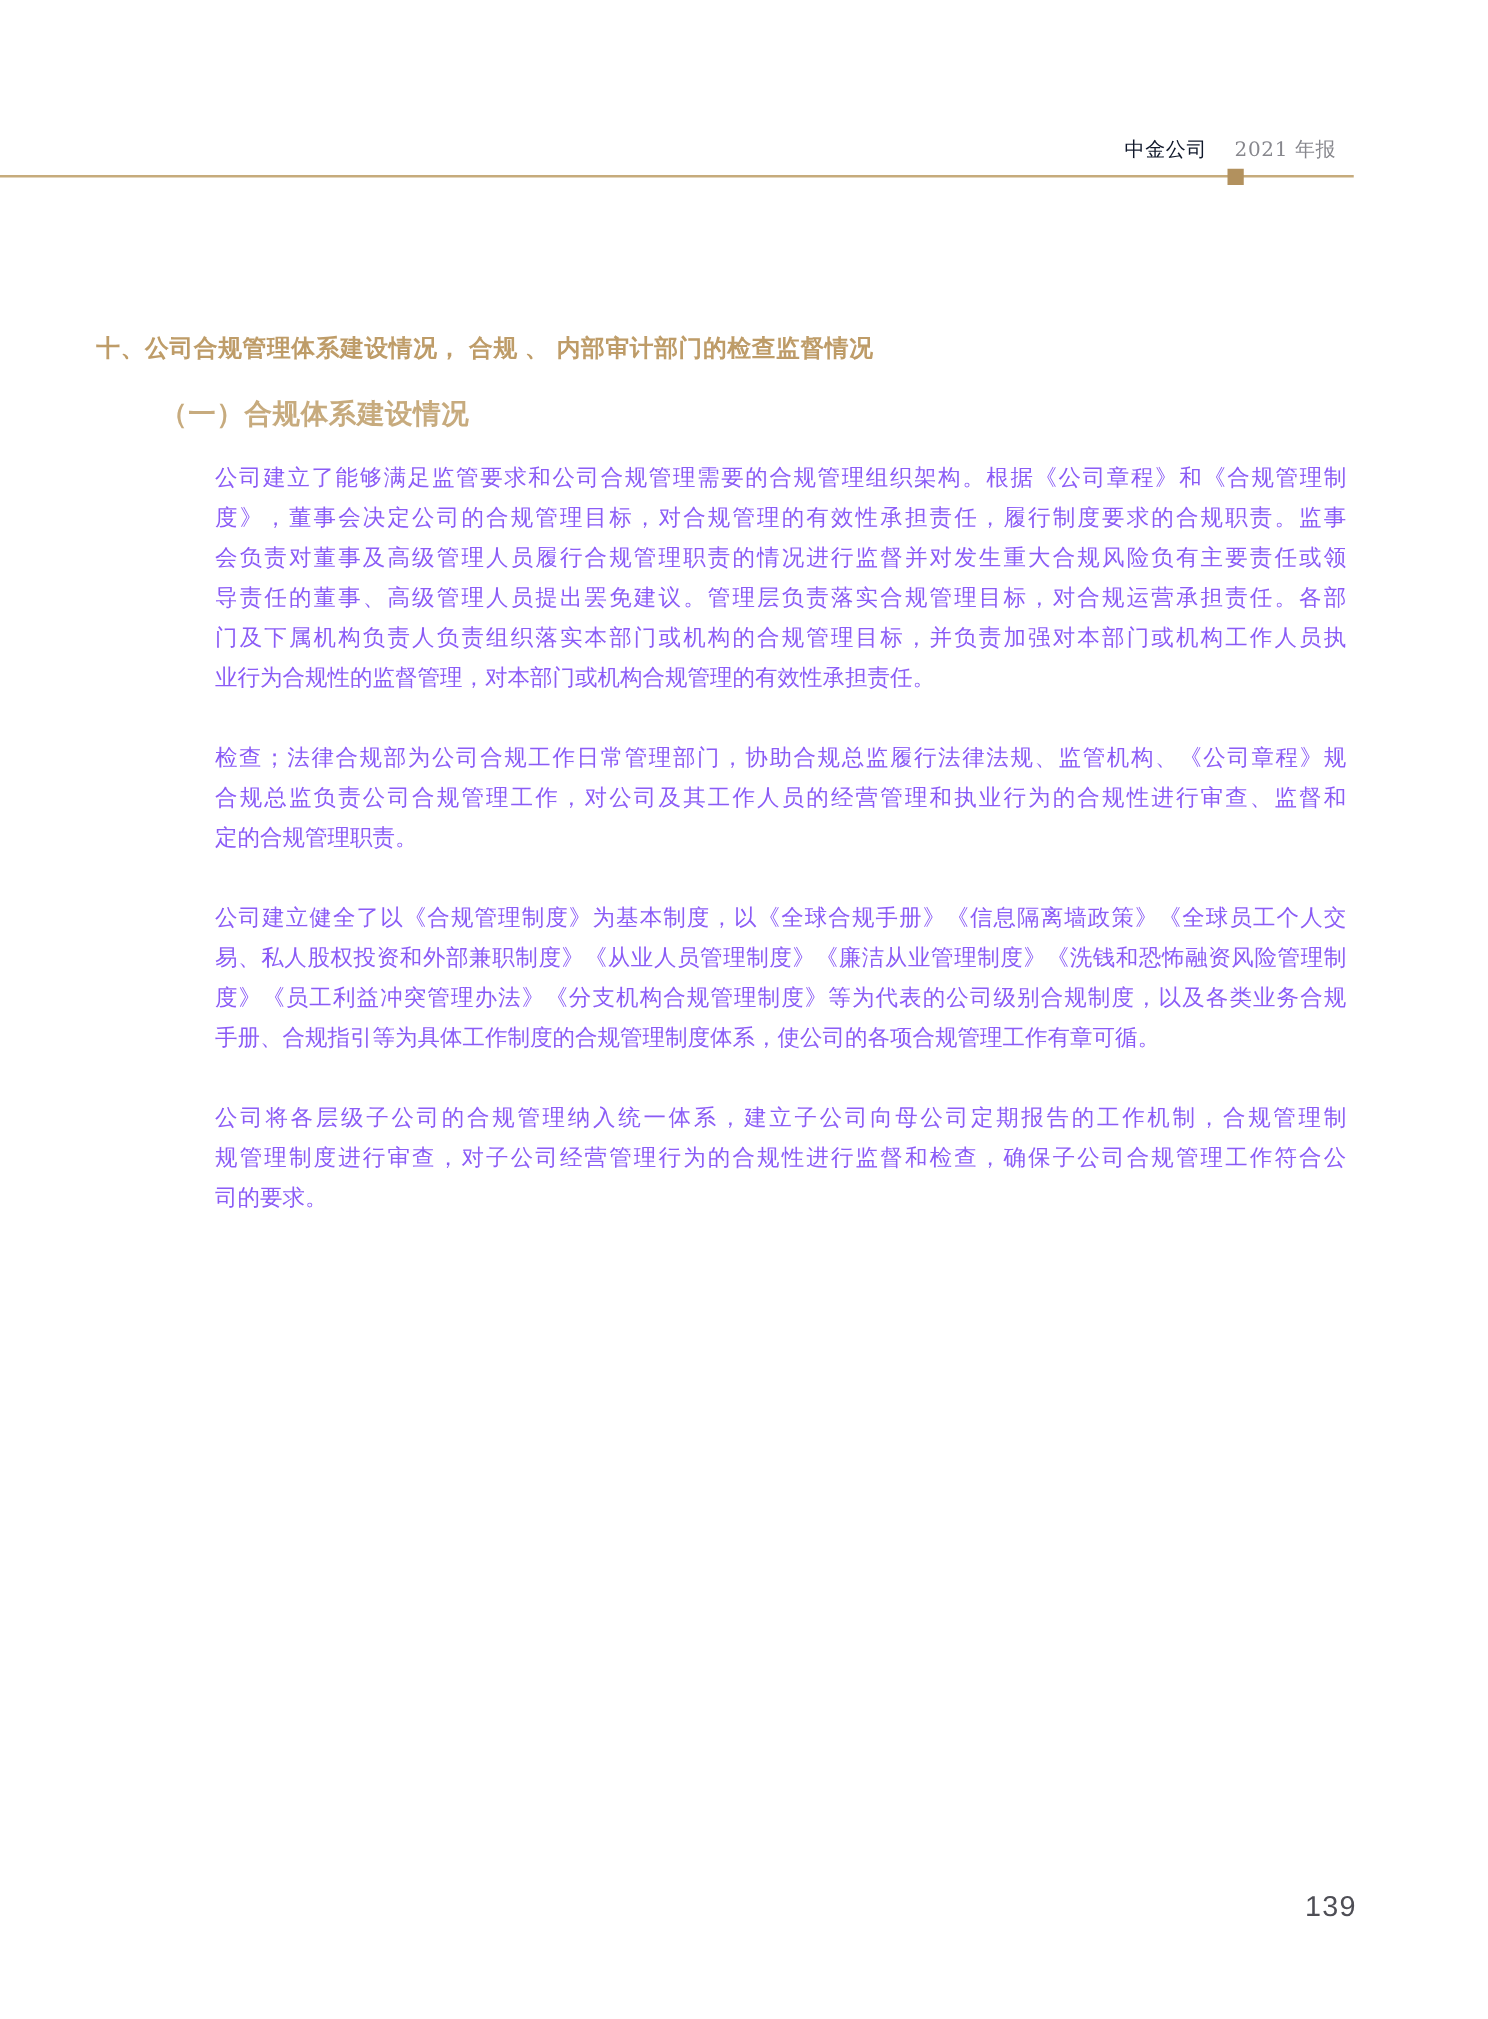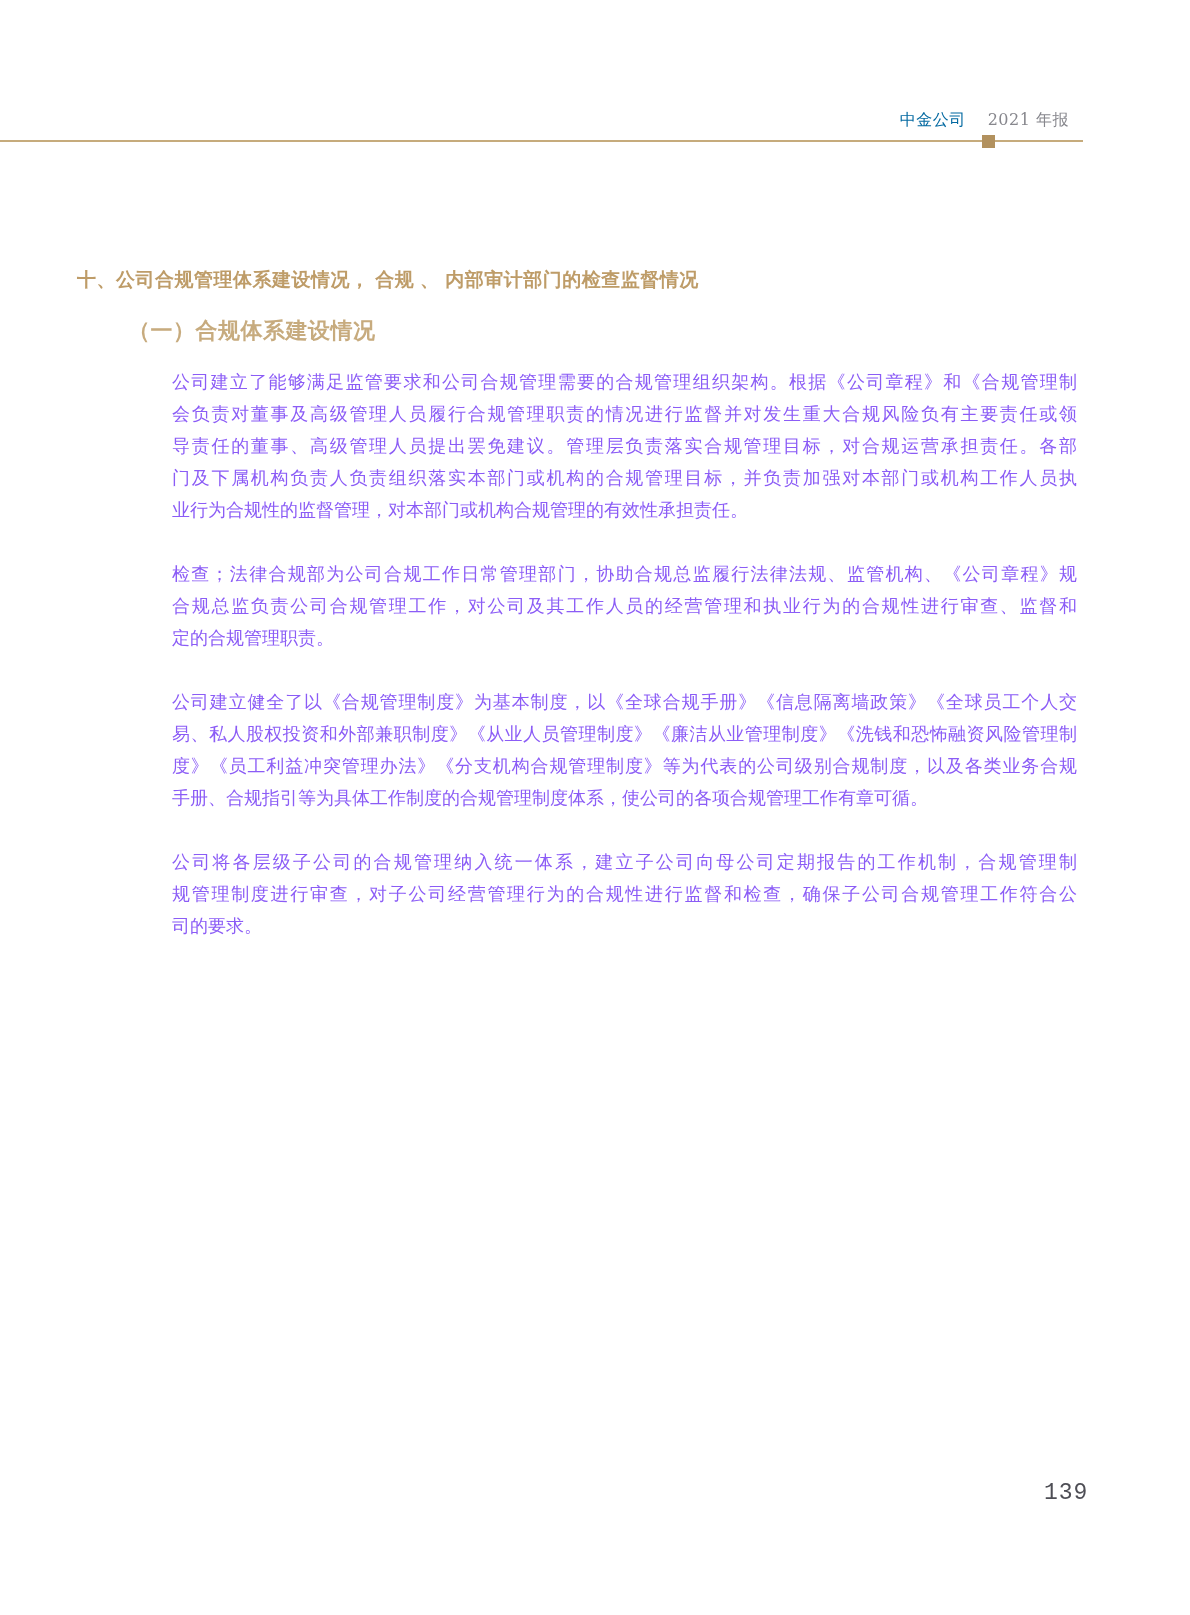--- a/index.html
+++ b/index.html
@@ -19,21 +19,21 @@
     top: 110px;
     right: 121px;
     display: flex;
     align-items: baseline;
     gap: 22px;
     font-family: "DejaVu Serif", "Liberation Serif", serif;
     font-size: 16px;
     letter-spacing: 0.5px;
     white-space: nowrap;
   }
-  .header-company { color: #0369a1; margin-left: 24px; }
+  .header-company { color: #0f172a; margin-left: 24px; }
   .header-edition { color: #87878D; }
   .header-rule {
     position: absolute;
     top: 140px;
     left: 0;
     width: 1083px;
     height: 2px;
     background: #C6AB7C;
   }
   .header-rule-square {
@@ -83,23 +83,23 @@
   .ln {
     text-align: justify;
     text-align-last: justify;
     text-justify: inter-character;
   }
   .ln.end { text-align-last: left; }
 
   
   .page-number {
     position: absolute;
-    top: 1480px;
+    top: 1512px;
     left: 1044px;
-    font-family: Liberation Mono, monospace;
+    font-family: Liberation Sans, sans-serif;
     font-size: 23px;
     color: #4E4E55;
     letter-spacing: 1px;
   }
 </style>
 </head>
 <body>
 
 <div class="page">
 
@@ -110,20 +110,21 @@
   <div class="header-rule"></div>
   <div class="header-rule-square"></div>
 
   <h1 class="section-title">十、公司合规管理体系建设情况， 合规 、 内部审计部门的检查监督情况</h1>
   <h2 class="subsection-title">（一）合规体系建设情况</h2>
 
   <div class="body-text">
 
     <div class="para">
       <div class="ln">公司建立了能够满足监管要求和公司合规管理需要的合规管理组织架构。根据《公司章程》和《合规管理制</div>
+      <div class="ln">度》，董事会决定公司的合规管理目标，对合规管理的有效性承担责任，履行制度要求的合规职责。监事</div>
       <div class="ln">会负责对董事及高级管理人员履行合规管理职责的情况进行监督并对发生重大合规风险负有主要责任或领</div>
       <div class="ln">导责任的董事、高级管理人员提出罢免建议。管理层负责落实合规管理目标，对合规运营承担责任。各部</div>
       <div class="ln">门及下属机构负责人负责组织落实本部门或机构的合规管理目标，并负责加强对本部门或机构工作人员执</div>
       <div class="ln end">业行为合规性的监督管理，对本部门或机构合规管理的有效性承担责任。</div>
     </div>
 
     <div class="para">
       <div class="ln">检查；法律合规部为公司合规工作日常管理部门，协助合规总监履行法律法规、监管机构、《公司章程》规</div>
       <div class="ln">合规总监负责公司合规管理工作，对公司及其工作人员的经营管理和执业行为的合规性进行审查、监督和</div>
       <div class="ln end">定的合规管理职责。</div>

